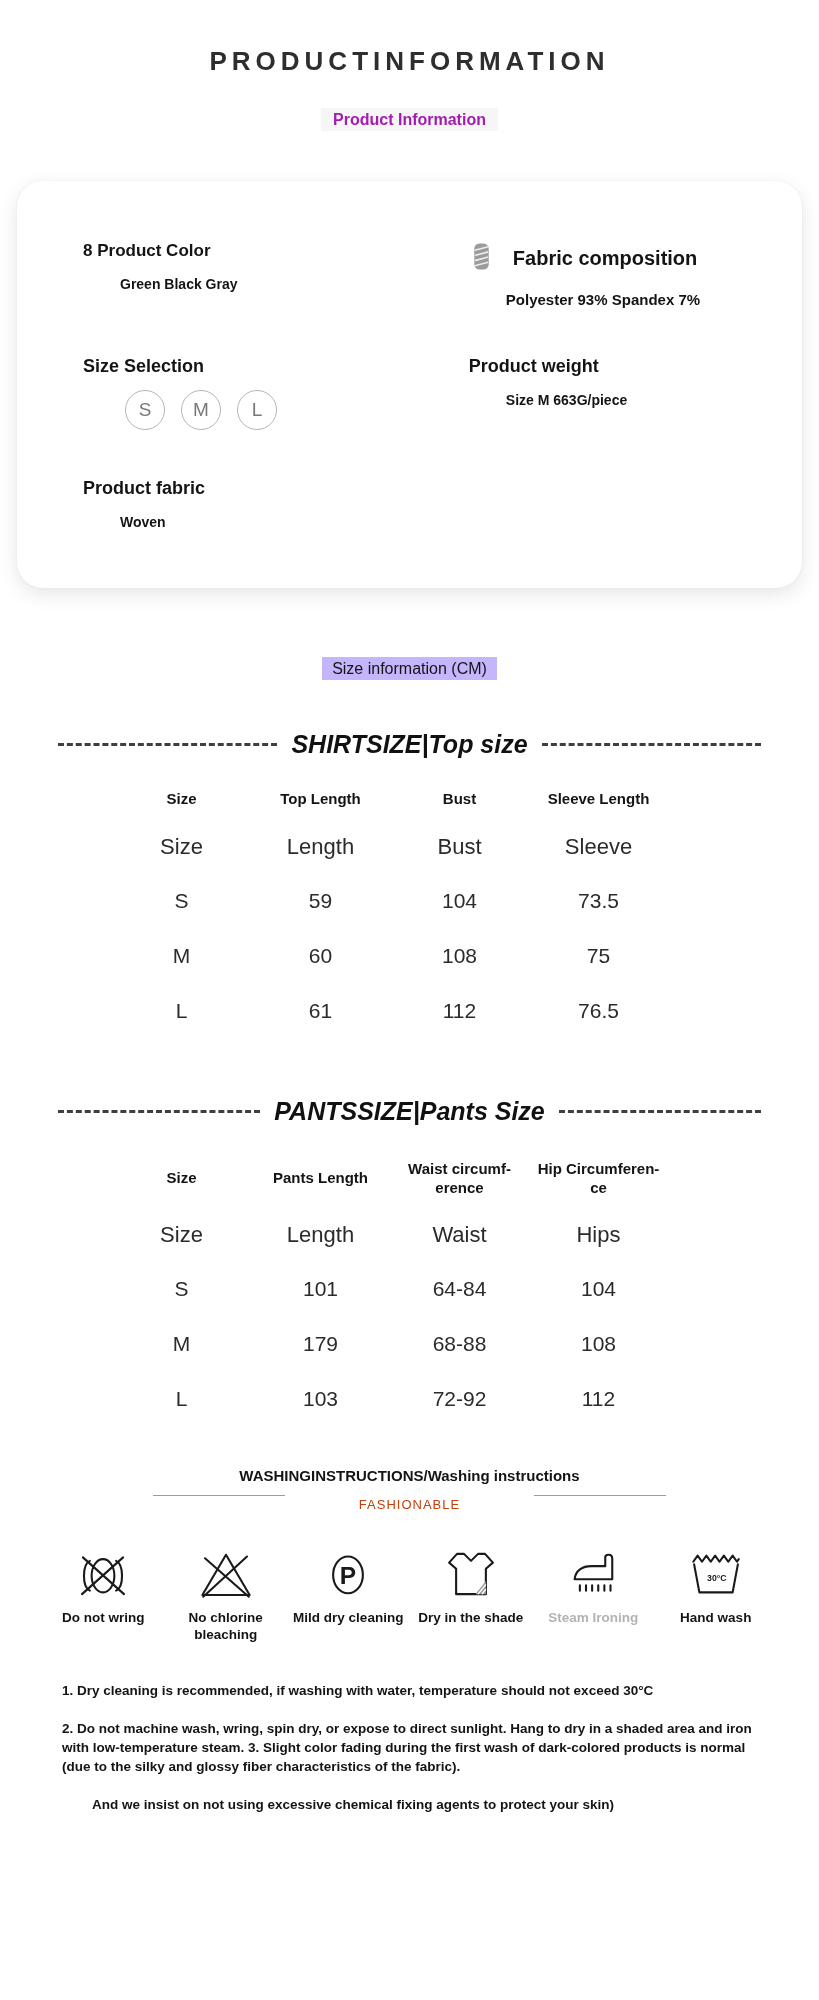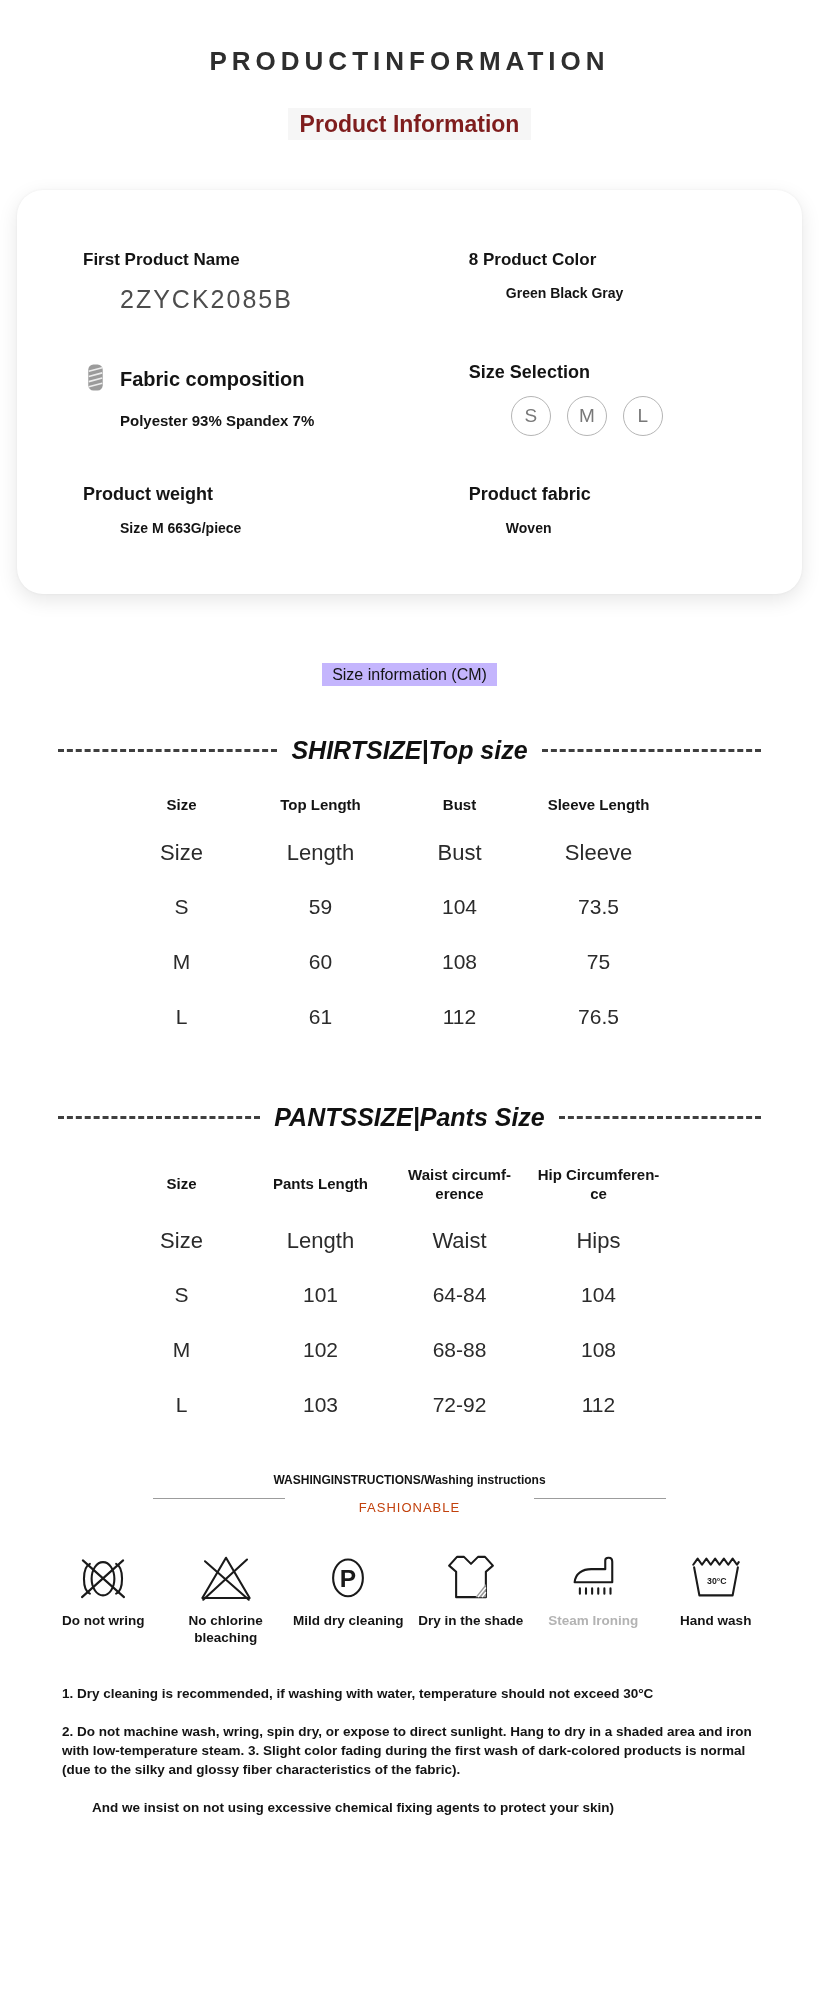--- a/index.html
+++ b/index.html
@@ -8,32 +8,32 @@
     width: 819px; height: 2000px; margin: 0 auto; overflow: hidden;
     font-family: "Liberation Sans", sans-serif; color: #141414;
   }
   .page-title {
     text-align: center; margin-top: 46px;
     font-size: 26px; font-weight: 600; letter-spacing: 5px; color: #2e2e2e;
   }
   .page-subtitle { text-align: center; margin-top: 34px; }
   .page-subtitle span {
     background: #f6f6f6; padding: 3px 12px;
-    font-size: 23px; font-weight: 700; color: #7f1d1d; margin-top: 24px;
+    font-size: 16px; font-weight: 700; color: #a21caf; margin-top: 24px;
   }
   
   .card {
     margin: 52px 17px 0; background: #fff; border-radius: 26px;
     box-shadow: 0 6px 20px rgba(0,0,0,.10), 0 0 3px rgba(0,0,0,.05);
     padding: 60px 30px 58px 66px;
     display: grid; grid-template-columns: 56% 44%; row-gap: 48px;
   }
   .field-label { font-size: 17px; font-weight: 700; }
   .field-label.lg { font-size: 20px; }
-  .label-row { display: flex; align-items: center; gap: 12px; }
+  .label-row { display: flex; align-items: center; gap: 19px; }
   .field-value { margin: 15px 0 0 37px; font-size: 14px; font-weight: 700; }
   .field-value.code {
     font-size: 25px; font-weight: 400; color: #4d4d4d; letter-spacing: 2px;
   }
   .sizes-row { display: flex; gap: 16px; margin: 13px 0 0 42px; }
   .size-circle {
     width: 40px; height: 40px; border: 1px solid #b5b5b5; border-radius: 50%;
     display: flex; align-items: center; justify-content: center;
     font-size: 19px; color: #787878; background: #fff;
   }
@@ -48,21 +48,21 @@
   .divider .sec-title {
     margin: 0 14px; font-size: 25px; font-weight: 700; white-space: nowrap; color:#111;
   }
   .size-table { width: 556px; margin-left: 112px; display: grid;
     grid-template-columns: repeat(4, 1fr); text-align: center; align-items: center; }
   .t-head { margin-top: 31px; font-size: 15px; font-weight: 700; }
   .t-head .cell { white-space: pre-line; line-height: 1.25; }
   .t-sub  { margin-top: 25px; font-size: 22px; color: #2b2b2b; }
   .t-data { margin-top: 29px; font-size: 21px; color: #2b2b2b; row-gap: 31px; }
   
-  .wash-title { text-align: center; margin-top: 56px; font-size: 12px; font-weight: 700; }
+  .wash-title { text-align: center; margin-top: 56px; font-size: 15px; font-weight: 700; }
   .wash-brand-row { display: flex; justify-content: center; align-items: flex-start; margin-top: 2px; }
   .side-line { width: 132px; border-top: 1px solid #9c9c9c; height: 0; margin-top: 9px; }
   .brand { font-size: 13px; color: #c2410c; letter-spacing: 1px; margin: 11px 74px 0; }
   .wash-icons {
     display: grid; grid-template-columns: repeat(6, 1fr);
     margin: 34px 42px 0; text-align: center;
   }
   .wash-item svg { width: 56px; height: 56px; display: inline-block; }
   .wash-label { font-size: 13.5px; font-weight: 700; line-height: 1.25; margin-top: 4px; }
   .wash-label.muted { color: #b3b3b3; }
@@ -75,24 +75,20 @@
 </head>
 <body>
 
 <div class="page-title">PRODUCTINFORMATION</div>
 <div class="page-subtitle">
   <span>Product Information</span>
 </div>
 
 <div class="card">
 
-  <div class="field">
-    <div class="field-label">First Product Name</div>
-    <div class="field-value code">2ZYCK2085B</div>
-  </div>
 
   <div class="field">
     <div class="field-label">8 Product Color</div>
     <div class="field-value">Green Black Gray</div>
   </div>
 
   <div class="field">
     <div class="label-row">
       <span>
         <svg width="25" height="31" viewBox="0 0 24 30">
@@ -179,21 +175,21 @@
     <div class="cell">Length</div>
     <div class="cell">Waist</div>
     <div class="cell">Hips</div>
   </div>
 <div class="size-table t-data">
     <div class="cell">S</div>
     <div class="cell">101</div>
     <div class="cell">64-84</div>
     <div class="cell">104</div>
     <div class="cell">M</div>
-    <div class="cell">102</div>
+    <div class="cell">179</div>
     <div class="cell">68-88</div>
     <div class="cell">108</div>
     <div class="cell">L</div>
     <div class="cell">103</div>
     <div class="cell">72-92</div>
     <div class="cell">112</div>
   </div>
 
 <div class="wash-title">WASHINGINSTRUCTIONS/Washing instructions</div>
 <div class="wash-brand-row">

